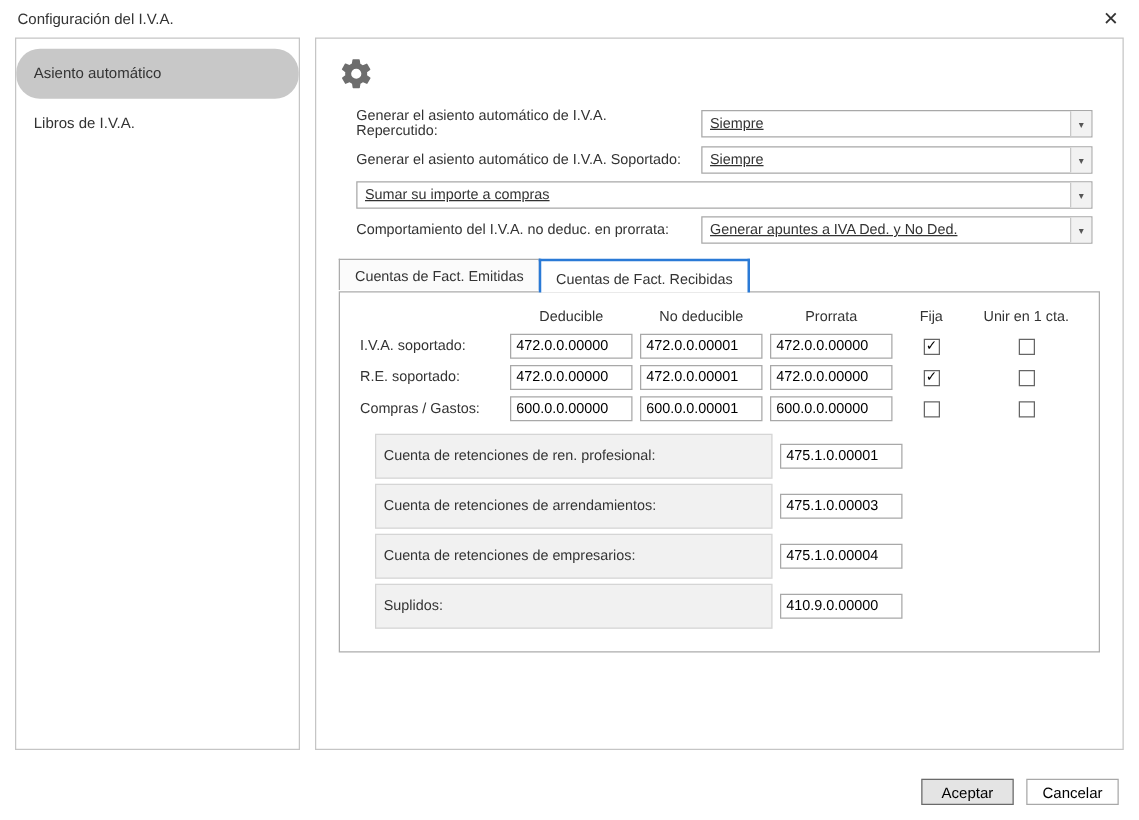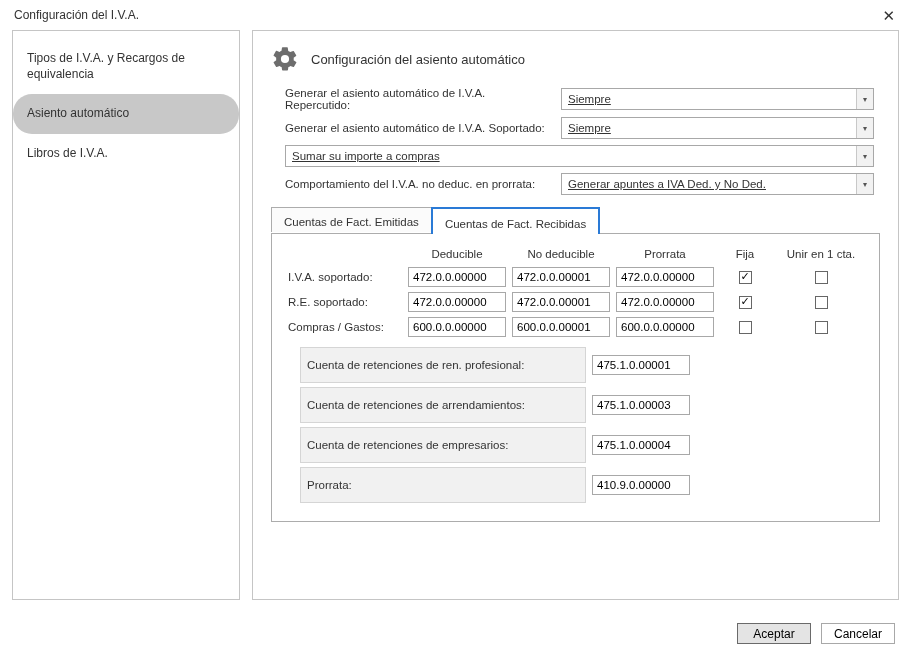--- a/index.html
+++ b/index.html
@@ -180,21 +180,21 @@
       left: 1px; top: -2px;
       color: #000;
     }
     .ret-rows { margin-top: 10px; display: flex; flex-direction: column; gap: 4px; padding-left: 14px; }
     .ret-row {
       display: flex;
       align-items: center;
       gap: 6px;
     }
     .ret-label {
-      width: 286px;
+      width: 318px;
       height: 20px;
       background: #f1f1f1;
       border: 1px solid #d5d5d5;
       padding: 17px 6px;
       font-size: 11.5px;
       display: flex; align-items: center;
     }
     .ret-input {
       width: 98px;
       height: 20px;
@@ -228,33 +228,31 @@
 </head>
 <body>
 
 <div class="titlebar">
   <span>Configuración del I.V.A.</span>
   <span class="close-x">✕</span>
 </div>
 
 <div class="body-area">
   <div class="nav-panel">
-    <div class="nav-item">Tipos de I.V.A. y Recargos de equivalencia</div>
     <div class="nav-item selected">Asiento automático</div>
     <div class="nav-item">Libros de I.V.A.</div>
   </div>
 
   <div class="main-panel">
     <div class="header-row">
       <span class="gear-icon">
         <svg viewBox="0 0 24 24" width="28" height="28" fill="#6d6d6d">
           <path d="M19.4 13a7.5 7.5 0 0 0 .1-1 7.5 7.5 0 0 0-.1-1l2.1-1.6a.5.5 0 0 0 .1-.6l-2-3.5a.5.5 0 0 0-.6-.2l-2.5 1a7.3 7.3 0 0 0-1.7-1l-.4-2.6A.5.5 0 0 0 13.9 2h-4a.5.5 0 0 0-.5.4L9 5a7.3 7.3 0 0 0-1.7 1l-2.5-1a.5.5 0 0 0-.6.2l-2 3.5a.5.5 0 0 0 .1.6L4.5 11a7.5 7.5 0 0 0-.1 1 7.5 7.5 0 0 0 .1 1l-2.1 1.6a.5.5 0 0 0-.1.6l2 3.5a.5.5 0 0 0 .6.2l2.5-1a7.3 7.3 0 0 0 1.7 1l.4 2.6a.5.5 0 0 0 .5.4h4a.5.5 0 0 0 .5-.4l.4-2.6a7.3 7.3 0 0 0 1.7-1l2.5 1a.5.5 0 0 0 .6-.2l2-3.5a.5.5 0 0 0-.1-.6zM12 15.5A3.5 3.5 0 1 1 15.5 12 3.5 3.5 0 0 1 12 15.5z"></path>
         </svg>
       </span>
-      <span class="section-title">Configuración del asiento automático</span>
     </div>
 
 
     <div class="config-rows">
       <div class="config-row">
         <span class="config-label">Generar el asiento automático de I.V.A. Repercutido:</span>
         <div class="select-wrap">
           <span>Siempre</span>
           <span class="select-caret">▾</span>
         </div>
@@ -323,21 +321,21 @@
         </div>
         <div class="ret-row">
           <div class="ret-label">Cuenta de retenciones de arrendamientos:</div>
           <input class="ret-input" value="475.1.0.00003" style="">
         </div>
         <div class="ret-row">
           <div class="ret-label">Cuenta de retenciones de empresarios:</div>
           <input class="ret-input" value="475.1.0.00004" style="">
         </div>
         <div class="ret-row">
-          <div class="ret-label">Prorrata:</div>
+          <div class="ret-label">Suplidos:</div>
           <input class="ret-input" value="410.9.0.00000" style="">
         </div>
       </div>
     </div>
   </div>
 </div>
 
 <div class="footer">
   <button class="btn primary">Aceptar</button>
   <button class="btn">Cancelar</button>

